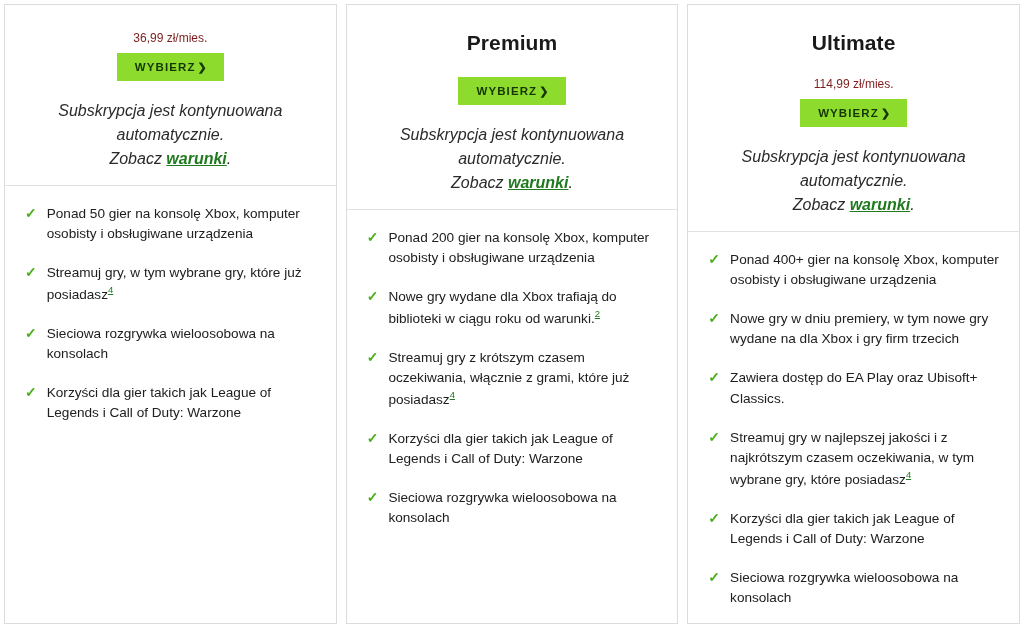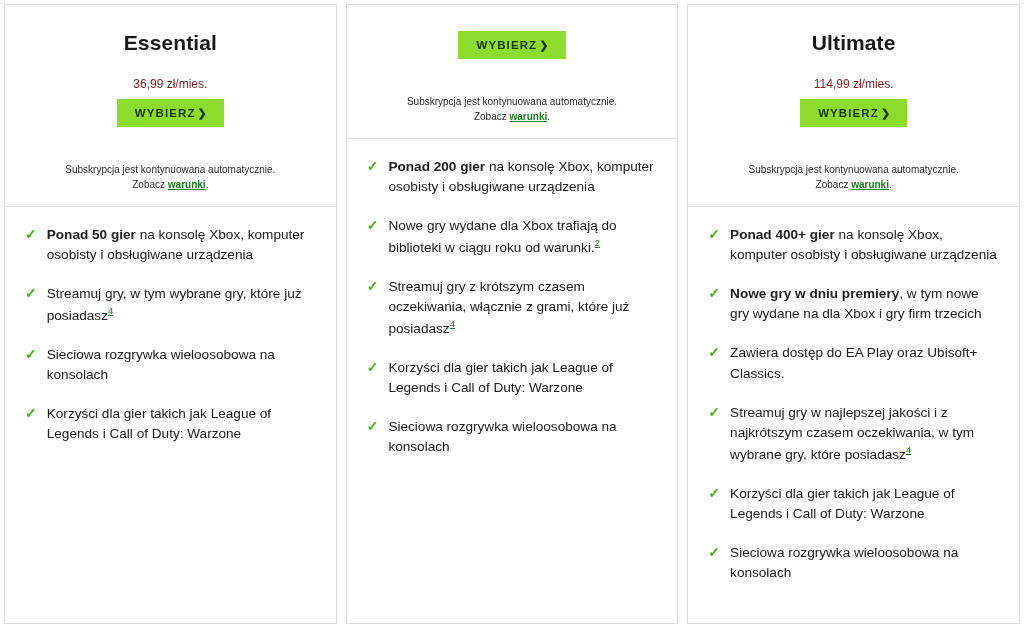--- a/index.html
+++ b/index.html
@@ -66,24 +66,25 @@
     min-width: 104px;
     justify-content: center;
   }
   .cta .chev {
     font-size: 11px;
     font-weight: bold;
     line-height: 1;
   }
   .autorenew {
     text-align: center;
-    font-size: 10px;
+    font-style: italic;
+    font-size: 16px;
     line-height: 1.5;
     color: #2b2b2b;
-    margin: 17px 6px 14px 6px;
+    margin: 0 6px 14px 6px;
   }
   .autorenew a {
     color: #1f7a1f;
     font-weight: bold;
     text-decoration: underline;
     text-align: center;
   }
   .divider {
     border: none;
     border-top: 1px solid #e2e2e2;
@@ -104,35 +105,34 @@
     color: #202020;
   }
   .check {
     color: #4caf1d;
     font-size: 14px;
     line-height: 1.35;
     flex: 0 0 auto;
     font-weight: bold;
   }
   .feat-text b {
-    font-weight: bold;
+    font-weight: normal;
   }
   sup {
     font-size: 9.5px;
     color: #1f7a1f;
     text-decoration: underline;
     vertical-align: super;
   }
 </style>
 </head>
 <body>
 
 <div class="plans">
     <div class="card">
-      <div class="plan-name">Essential</div>
       <div class="plan-price">36,99 zł/mies.</div>
       <div class="cta-wrap">
         <button class="cta">
           <span>WYBIERZ</span>
           <span class="chev">❯</span>
         </button>
       </div>
       <div class="autorenew"><span>Subskrypcja jest kontynuowana automatycznie.</span><br><span>Zobacz </span><a href="#">warunki</a><span>.</span></div>
       <hr class="divider">
       <ul class="features">
@@ -148,20 +148,21 @@
           <span class="check">✓</span>
           <span class="feat-text"><span>Sieciowa rozgrywka wieloosobowa na konsolach</span></span>
         </li>
         <li>
           <span class="check">✓</span>
           <span class="feat-text"><span>Korzyści dla gier takich jak League of Legends i Call of Duty: Warzone</span></span>
         </li>
       </ul>
     </div>
     <div class="card">
+      <div class="plan-name">Premium</div>
       <div class="cta-wrap">
         <button class="cta">
           <span>WYBIERZ</span>
           <span class="chev">❯</span>
         </button>
       </div>
       <div class="autorenew"><span>Subskrypcja jest kontynuowana automatycznie.</span><br><span>Zobacz </span><a href="#">warunki</a><span>.</span></div>
       <hr class="divider">
       <ul class="features">
         <li>

